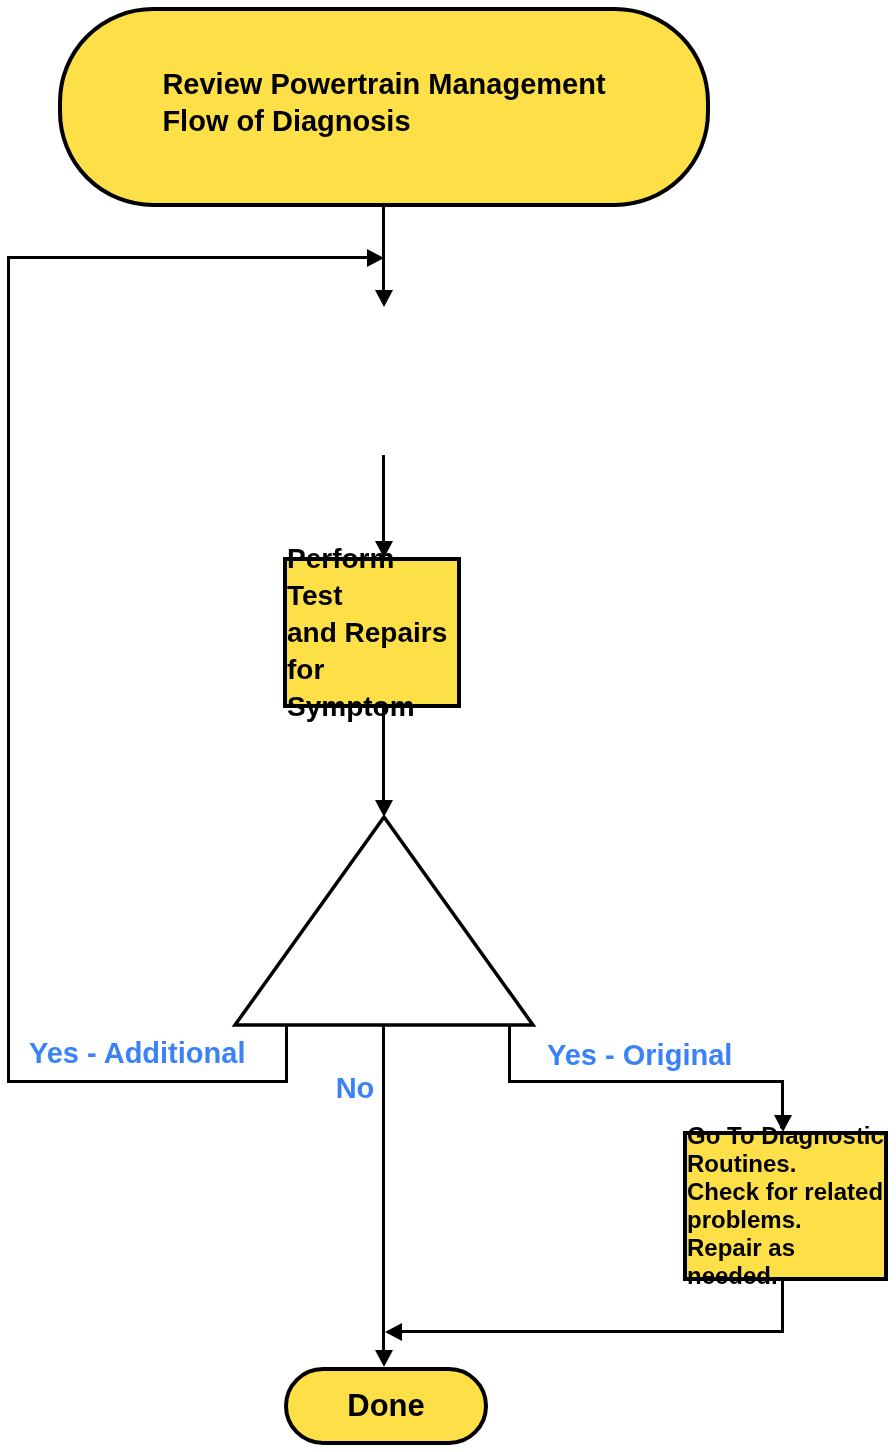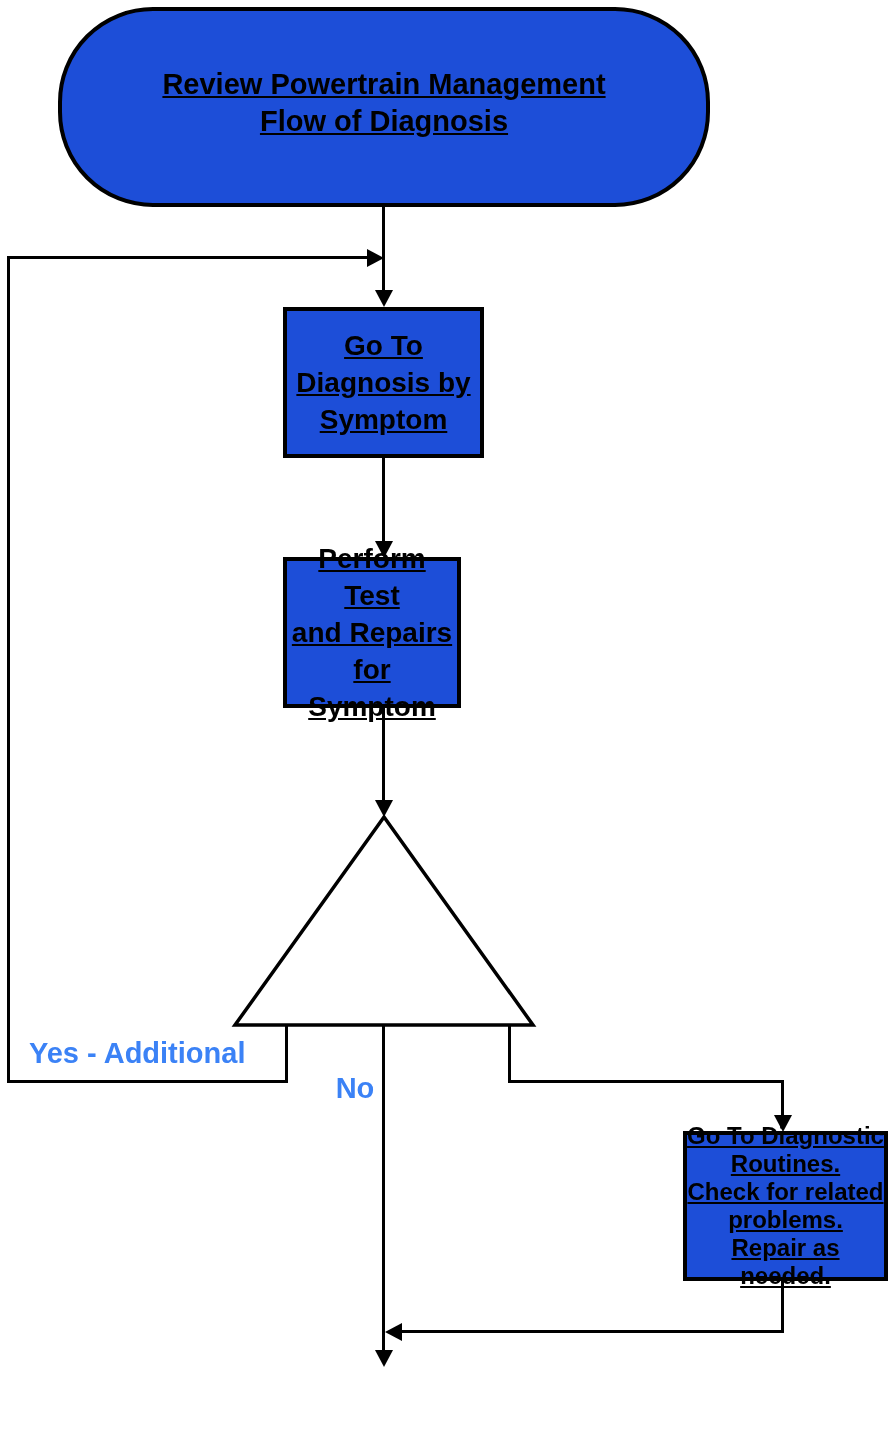--- a/index.html
+++ b/index.html
@@ -13,26 +13,25 @@
     height: 1452px;
     background: #ffffff;
     font-family: "Liberation Sans", sans-serif;
     color: #000000;
     overflow: hidden;
   }
   .node {
     position: absolute;
     box-sizing: border-box;
     border: 4px solid #000000;
-    background: #1d4ed8;
+    background: #fde047;
     display: flex;
     align-items: center;
     justify-content: center;
-    text-align: center;
-    text-decoration: underline;
+    text-align: left;
   }
   .node-label {
     white-space: pre-line;
     font-weight: bold;
     color: #000000;
   }
   .terminator-start {
     left: 58px; top: 7px;
     width: 652px; height: 200px;
     border-radius: 95px;
@@ -131,25 +130,20 @@
 
   <div class="line" style="left:382px; top:205px; width:3px; height:95px;"></div>
   <div class="arrow down" style="left:375px; top:290px;"></div>
 
   <div class="line" style="left:7px; top:256px; width:362px; height:3px;"></div>
   <div class="arrow right" style="left:367px; top:249px;"></div>
   <div class="line" style="left:7px; top:256px; width:3px; height:826px;"></div>
   <div class="line" style="left:7px; top:1080px; width:281px; height:3px;"></div>
   <div class="line" style="left:285px; top:1025px; width:3px; height:57px;"></div>
 
-  <div class="node process-1">
-    <span class="node-label">Go To
-Diagnosis by
-Symptom</span>
-  </div>
 
   <div class="line" style="left:382px; top:455px; width:3px; height:90px;"></div>
   <div class="arrow down" style="left:375px; top:541px;"></div>
 
   <div class="node process-2">
     <span class="node-label">Perform Test
 and Repairs
 for Symptom</span>
   </div>
 
@@ -163,27 +157,31 @@
   <div class="line" style="left:382px; top:1025px; width:3px; height:330px;"></div>
   <div class="arrow down" style="left:375px; top:1350px;"></div>
 
   <div class="line" style="left:508px; top:1025px; width:3px; height:57px;"></div>
   <div class="line" style="left:508px; top:1080px; width:276px; height:3px;"></div>
   <div class="line" style="left:781px; top:1080px; width:3px; height:38px;"></div>
   <div class="arrow down" style="left:774px; top:1115px;"></div>
 
   <span class="edge-label label-yes-additional">Yes - Additional</span>
   <span class="edge-label label-no">No</span>
+  <span class="edge-label label-yes-original">Yes - Original</span>
 
   <div class="node process-3">
     <span class="node-label">Go To Diagnostic
 Routines.
 Check for related
 problems.
 Repair as needed.</span>
   </div>
 
   <div class="line" style="left:781px; top:1278px; width:3px; height:54px;"></div>
   <div class="line" style="left:400px; top:1330px; width:384px; height:3px;"></div>
   <div class="arrow left" style="left:385px; top:1323px;"></div>
 
+  <div class="node terminator-done">
+    <span class="node-label">Done</span>
+  </div>
 
 </div>
 
 </body></html>

